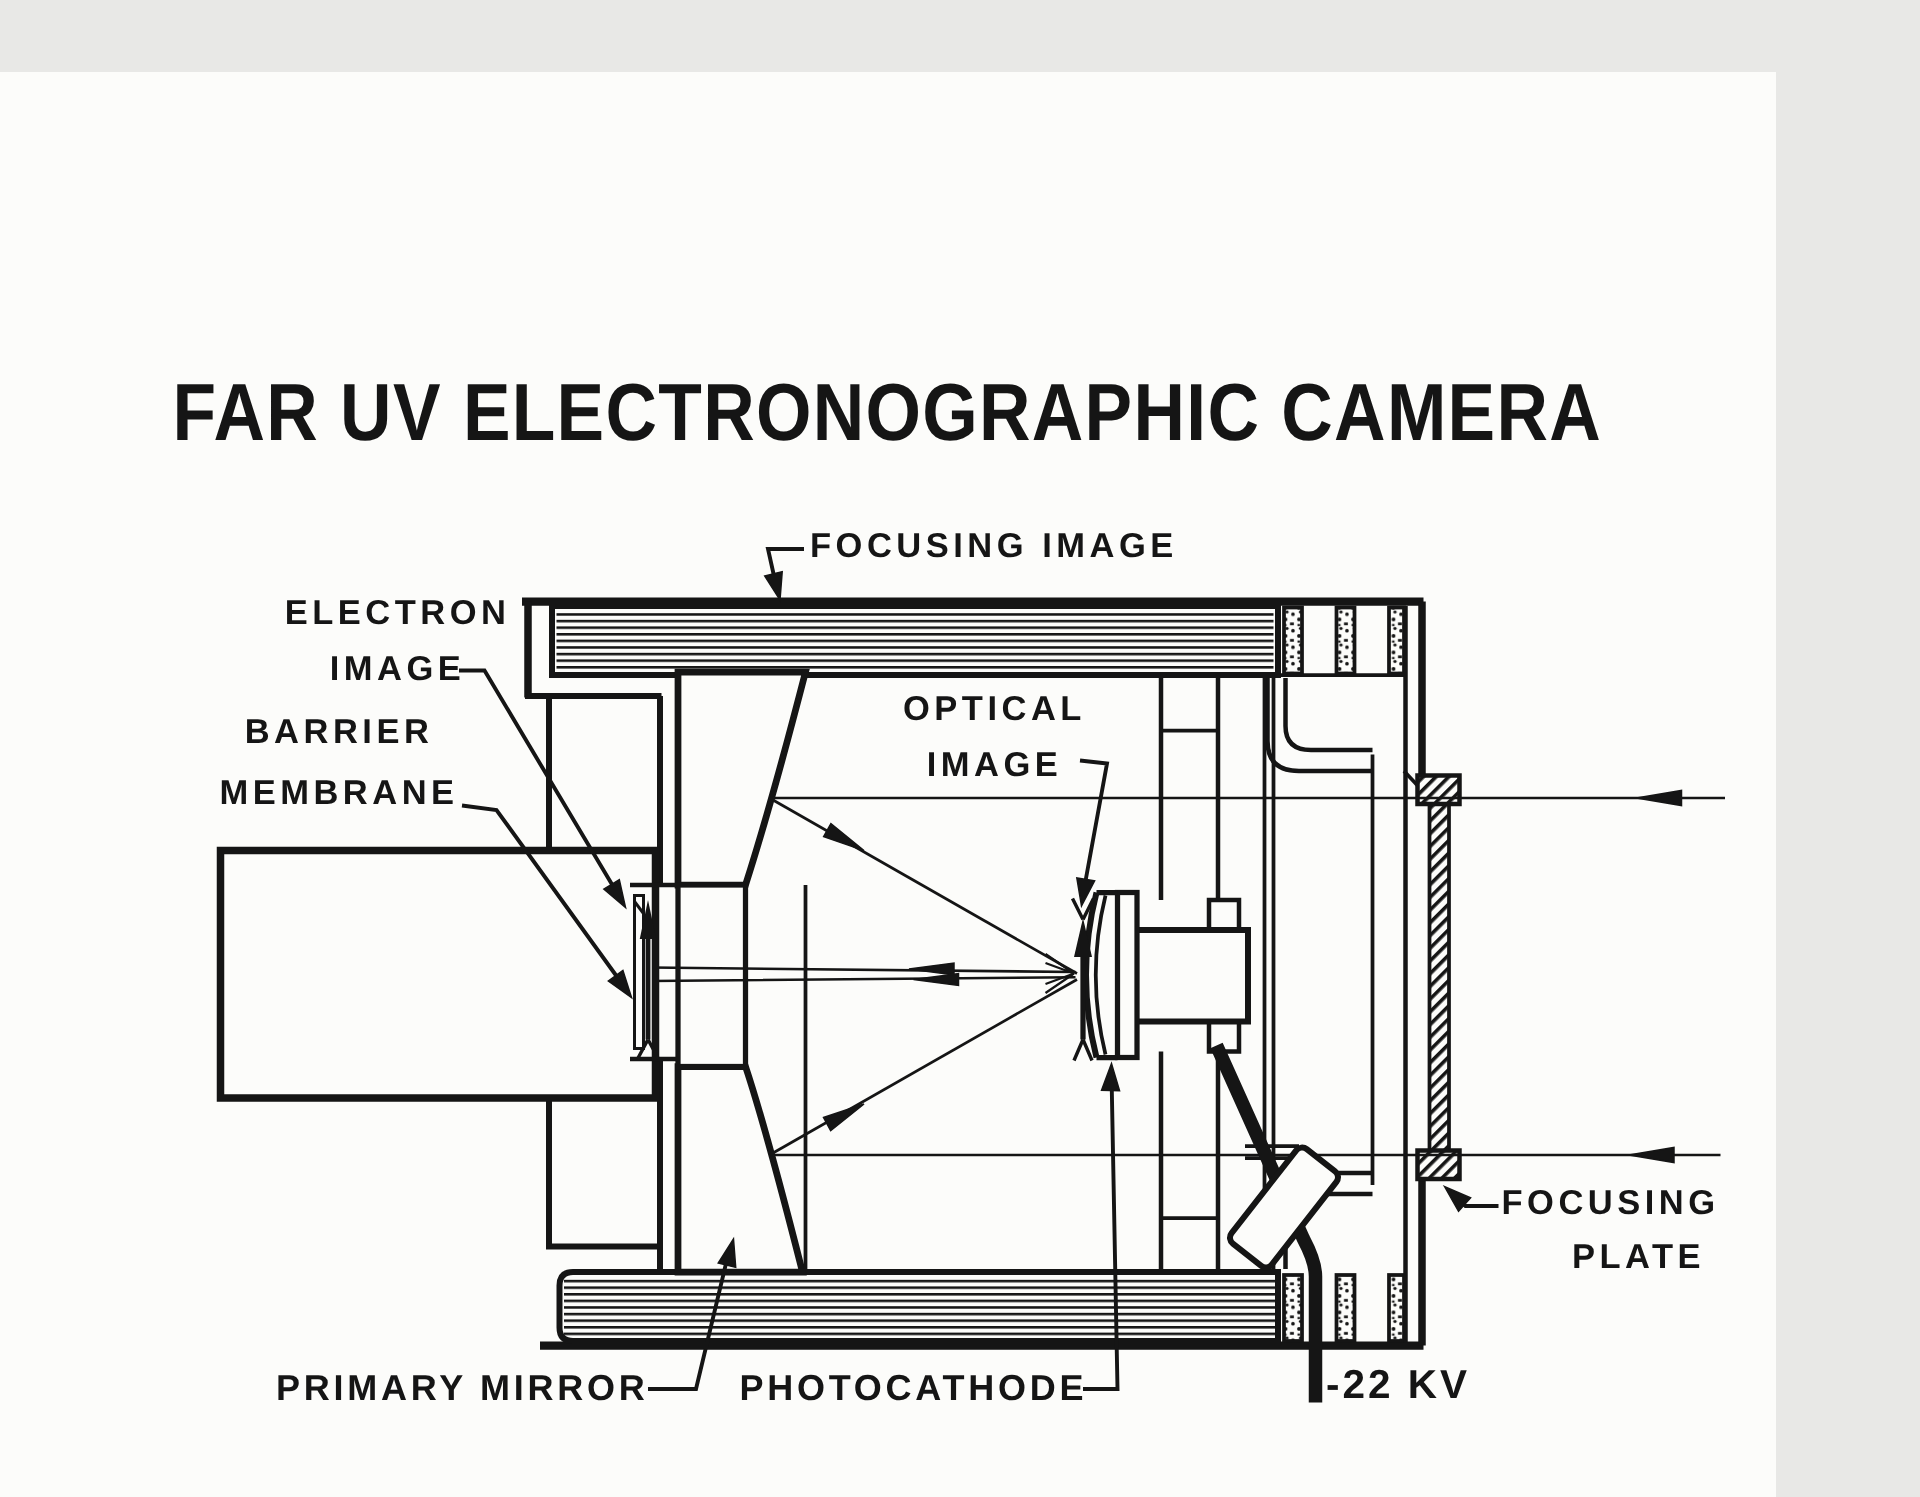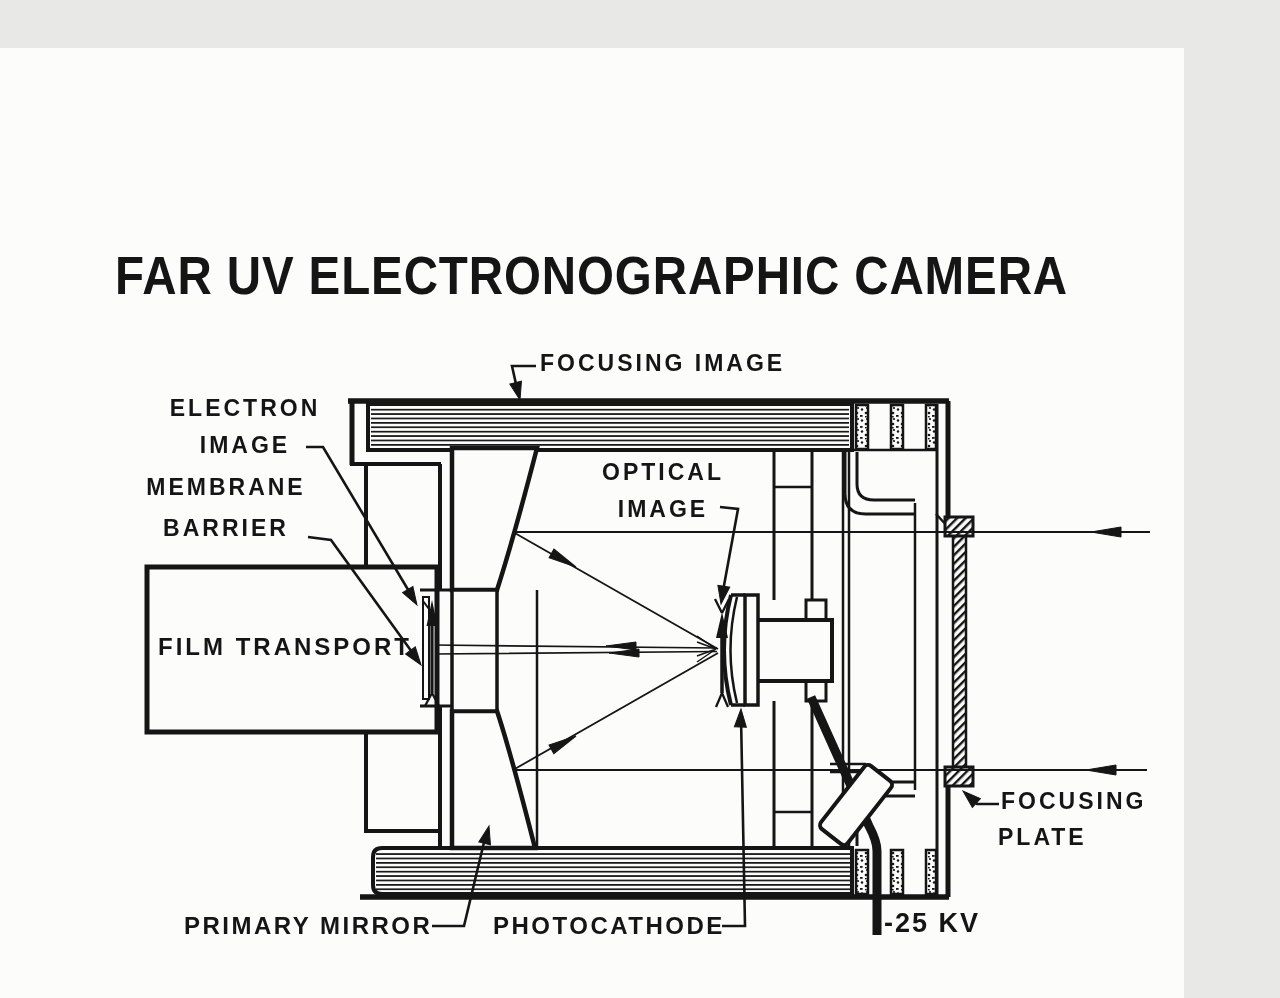--- a/index.html
+++ b/index.html
@@ -219,38 +219,37 @@
       </g>
     </g>
   </svg>
 
   <div id="title">
     <span>FAR UV ELECTRONOGRAPHIC CAMERA</span>
   </div>
 
   <div class="t" style="left:540px; top:304px;">FOCUSING IMAGE</div>
 
-  <div class="t t2 lh37" style="left:120px; top:349px; width:250px;">
+  <div class="t t2 lh37" style="left:140px; top:349px; width:250px;">
     <span>ELECTRON</span>
     <span>IMAGE</span>
   </div>
 
   <div class="t t2 lh41" style="left:101px; top:428px; width:250px;">
+    <span>BARRIER</span>
     <span>MEMBRANE</span>
-    <span>BARRIER</span>
-  </div>
-
-  <div class="t lbl-film" style="left:158px; top:587px;">FILM TRANSPORT</div>
+  </div>
+
 
   <div class="t t2 lh37" style="left:538px; top:413px; width:250px;">
     <span>OPTICAL</span>
     <span>IMAGE</span>
   </div>
 
   <div class="t lbl-big" style="left:493px; top:866px;">PHOTOCATHODE</div>
 
   <div class="t lbl-big" style="left:184px; top:866px;">PRIMARY MIRROR</div>
 
   <div class="t" style="left:1001px; top:742px;">FOCUSING</div>
-  <div class="t" style="left:998px; top:778px;">PLATE</div>
-
-  <div class="t lbl-kv" style="left:884px; top:862px;">-25 KV</div>
+  <div class="t" style="left:1048px; top:778px;">PLATE</div>
+
+  <div class="t lbl-kv" style="left:884px; top:862px;">-22 KV</div>
 </div>
 
 </body></html>

